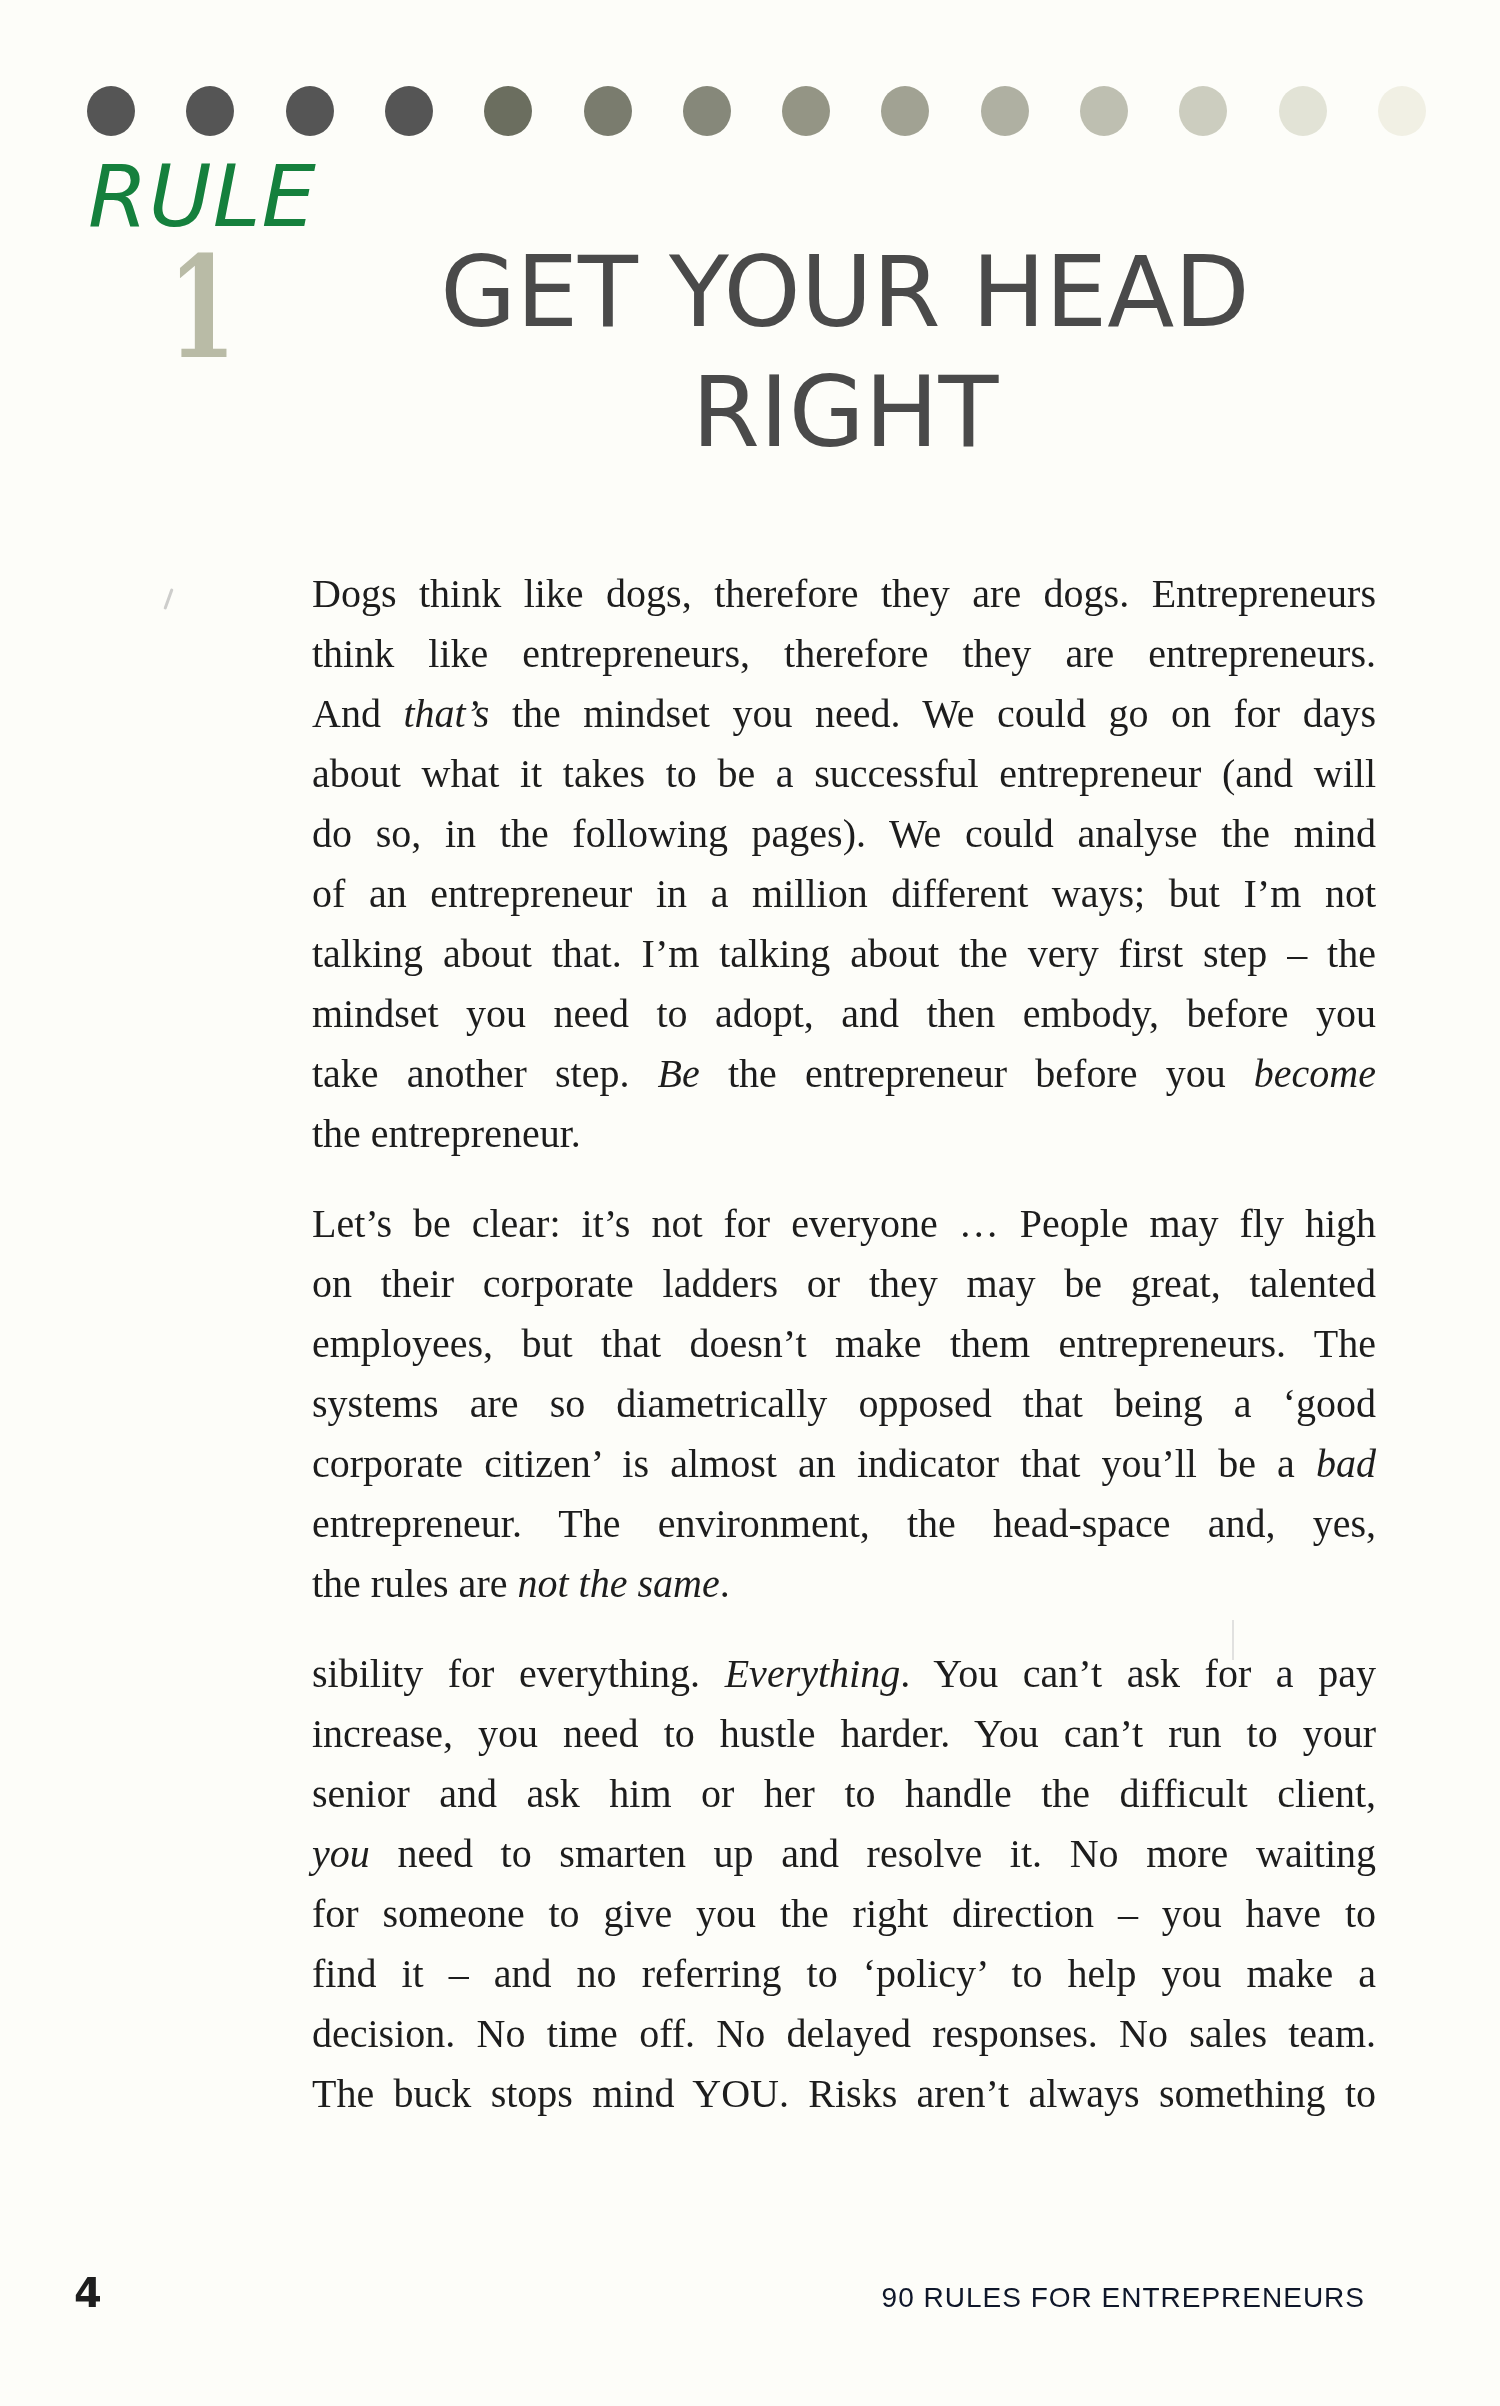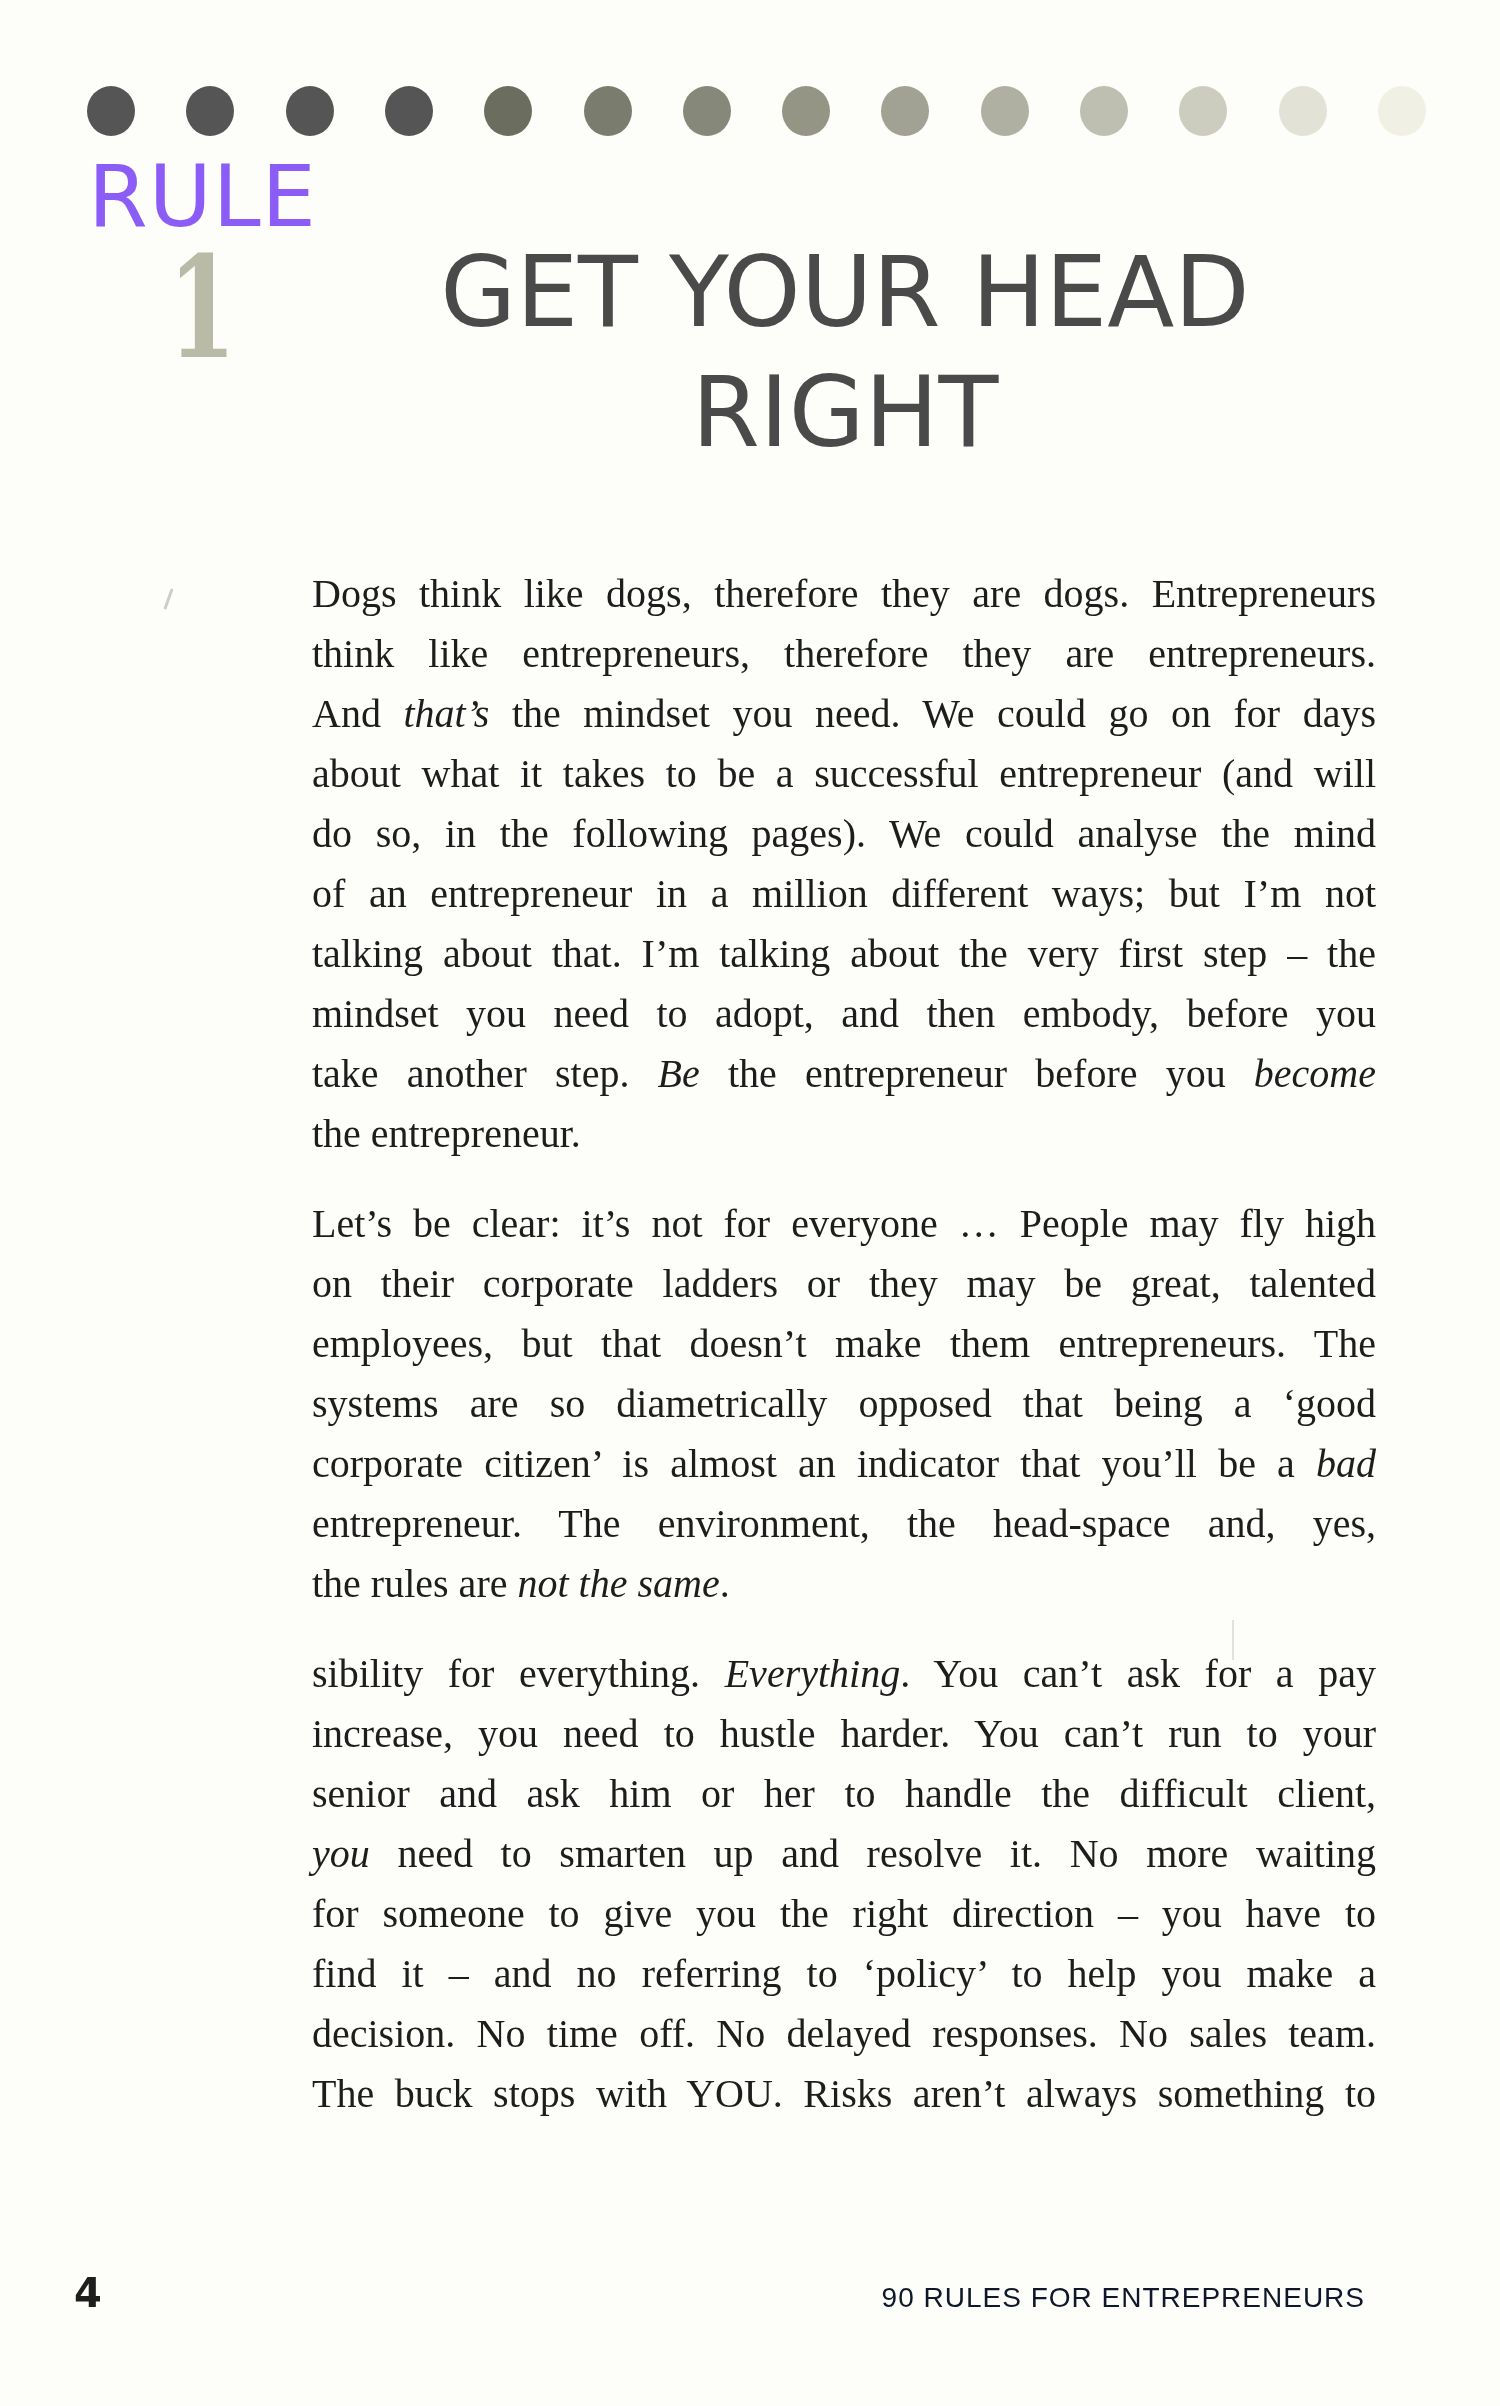--- a/index.html
+++ b/index.html
@@ -12,21 +12,21 @@
   }
   .dots { position: absolute; left: 0; top: 0; width: 1500px; height: 160px; }
   .dot {
     position: absolute; top: 86px;
     width: 48px; height: 50px; border-radius: 50%;
   }
   .rule-label {
     position: absolute; left: 88px; top: 150px;
     font-family: "DejaVu Sans", sans-serif;
     font-size: 86px; line-height: 92px; letter-spacing: 1px;
-    color: #8b5cf6; font-weight: normal;
+    color: #15803d; font-weight: normal; font-style: italic;
   }
   .rule-number {
     position: absolute; left: 168px; top: 238px;
     font-family: "DejaVu Serif", serif;
     font-size: 140px; line-height: 140px; font-weight: bold;
     color: #b9bba6;
     transform: scaleX(0.7); transform-origin: left top;
   }
   .title {
     position: absolute; left: 380px; top: 232px; width: 930px;
@@ -121,18 +121,18 @@
       <span class="line last">the rules are <em>not the same</em>.</span>
     </p>
     <p>
       <span class="line">sibility for everything. <em>Everything</em>. You can’t ask for a pay</span>
       <span class="line">increase, you need to hustle harder. You can’t run to your</span>
       <span class="line">senior and ask him or her to handle the difficult client,</span>
       <span class="line"><em>you</em> need to smarten up and resolve it. No more waiting</span>
       <span class="line">for someone to give you the right direction – you have to</span>
       <span class="line">find it – and no referring to ‘policy’ to help you make a</span>
       <span class="line">decision. No time off. No delayed responses. No sales team.</span>
-      <span class="line">The buck stops with YOU. Risks aren’t always something to</span>
+      <span class="line">The buck stops mind YOU. Risks aren’t always something to</span>
     </p>
   </div>
 
 <div class="footer-page">4</div>
 <div class="footer-title">90 RULES FOR ENTREPRENEURS</div>
 
 </body></html>

